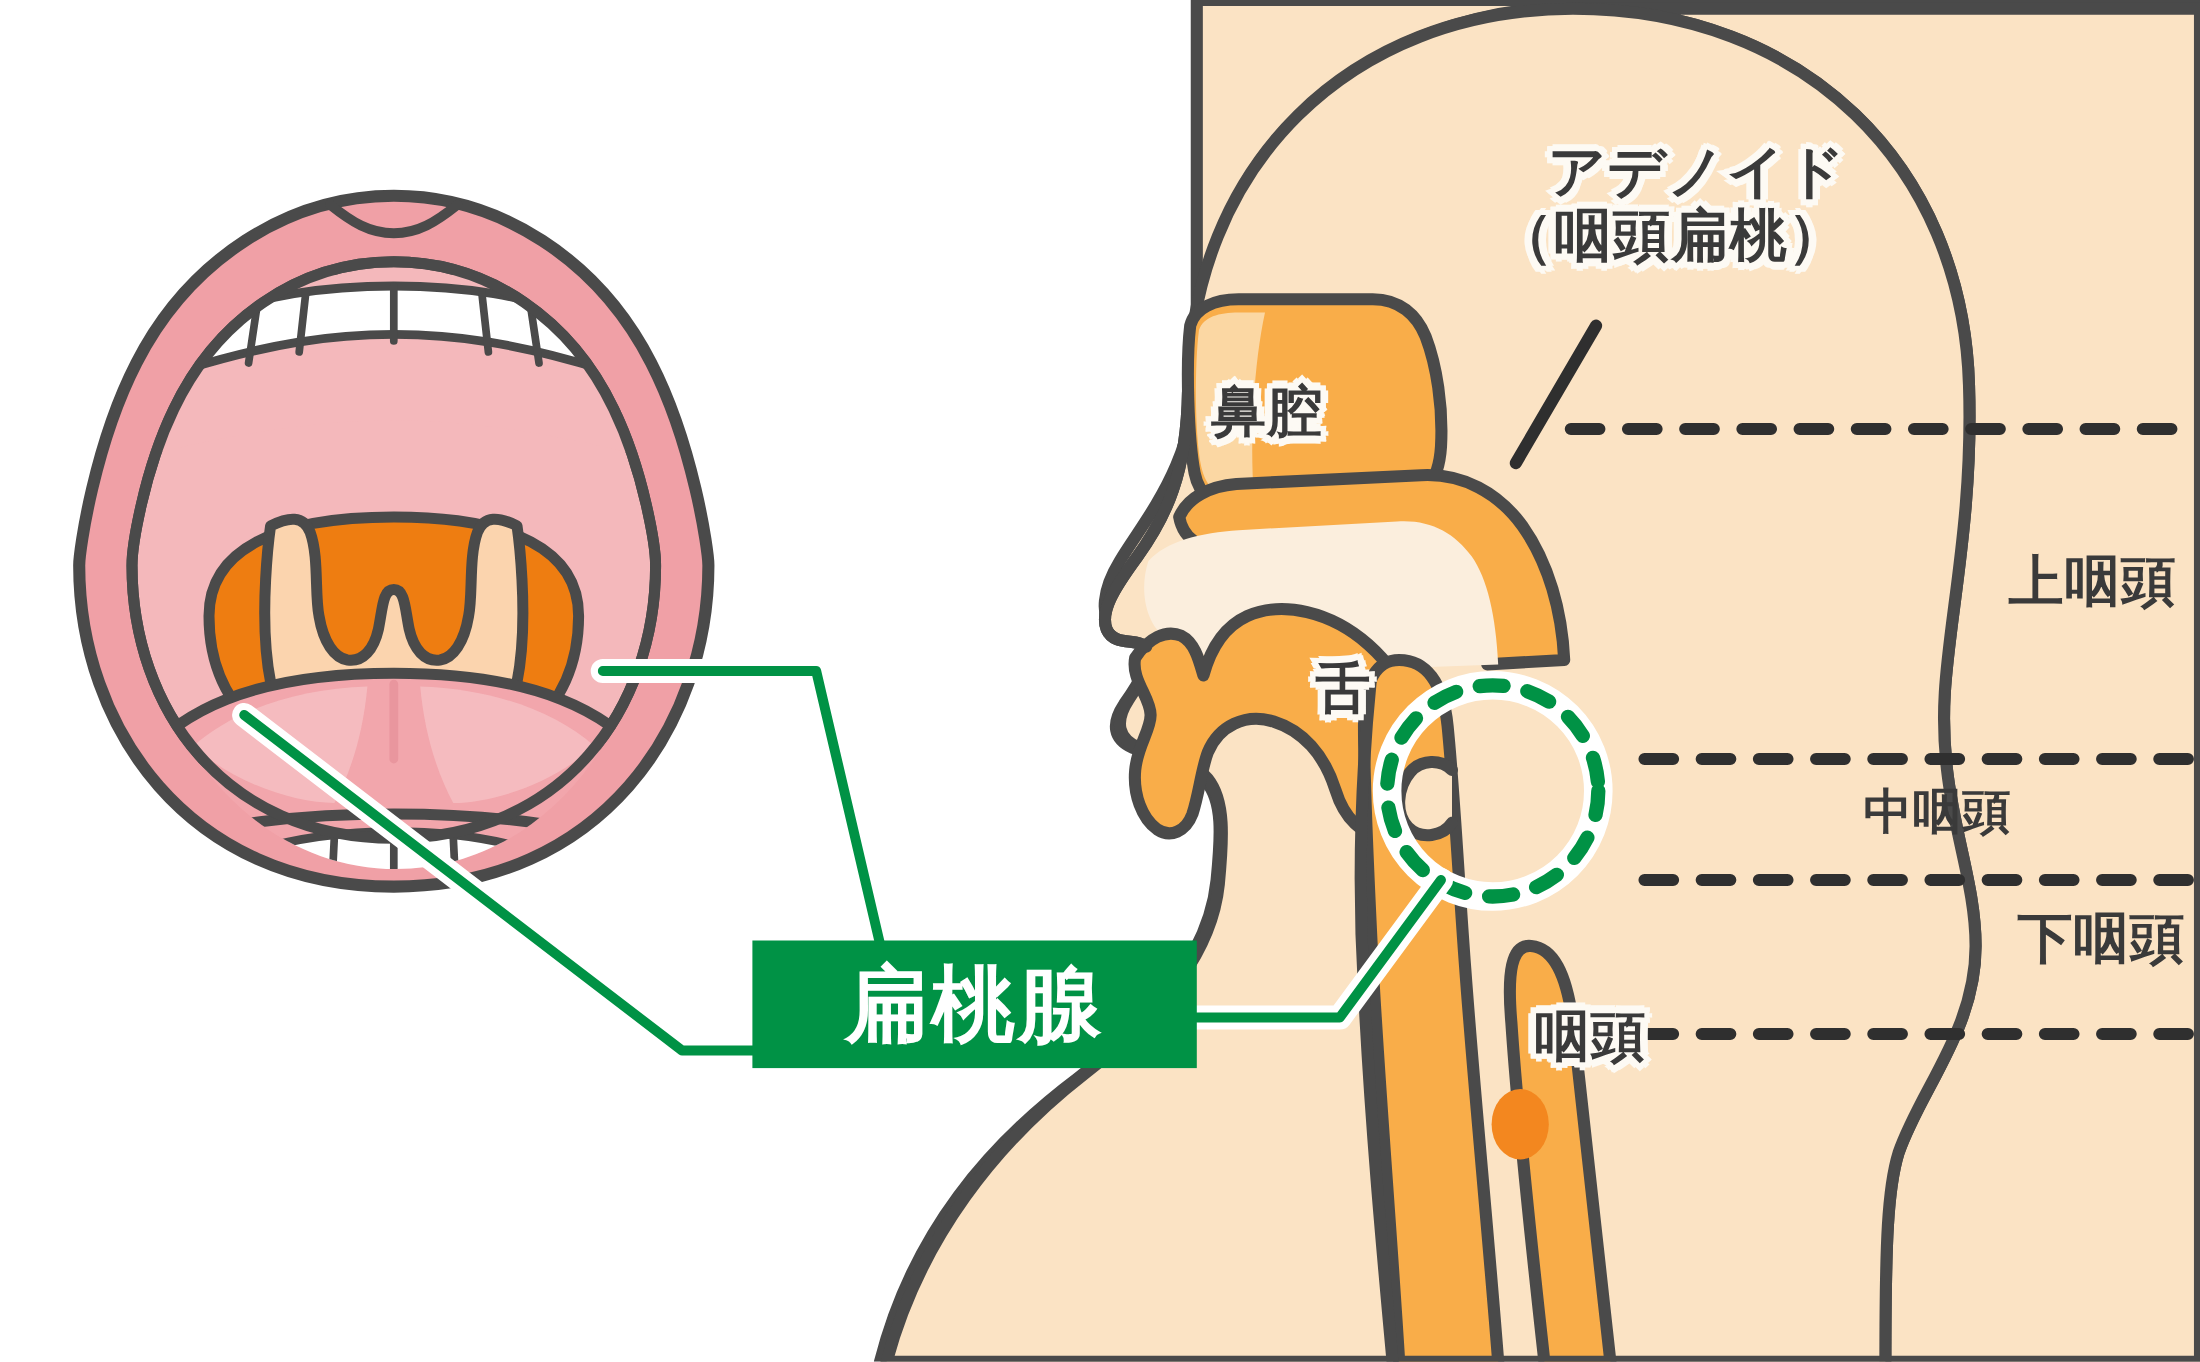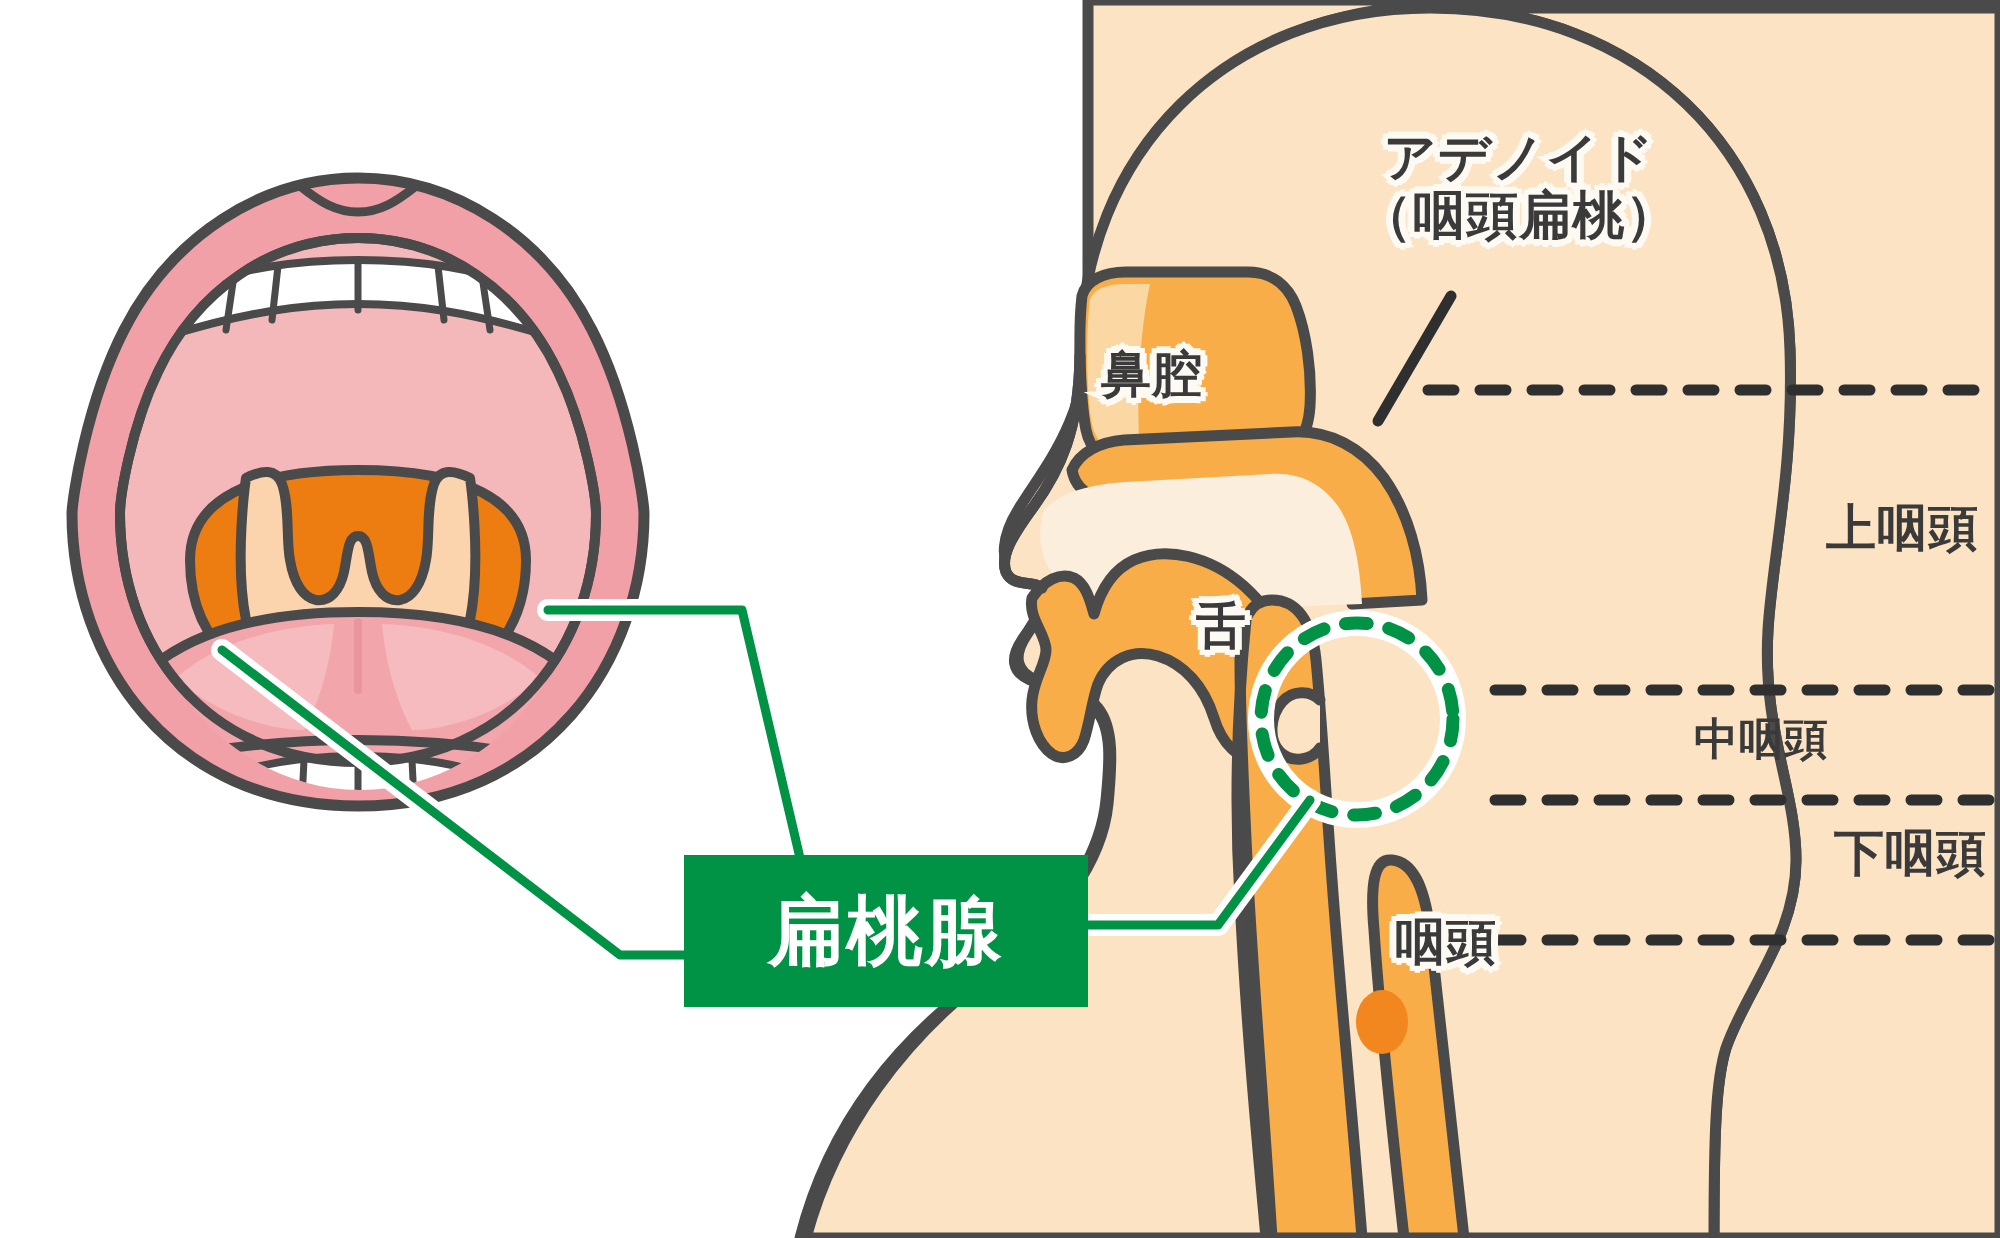--- a/index.html
+++ b/index.html
@@ -39,21 +39,21 @@
       0 0 6px #fdfaf4, 0 0 6px #fdfaf4,
       7px 0 0 #fdfaf4, -7px 0 0 #fdfaf4,
       0 7px 0 #fdfaf4, 0 -7px 0 #fdfaf4,
       5px 5px 0 #fdfaf4, -5px 5px 0 #fdfaf4,
       5px -5px 0 #fdfaf4, -5px -5px 0 #fdfaf4;
   }
   .lbl-plain { }
   #lbl-adenoid {
     left: 1360px; top: 128px;
     font-size: 52px;
-    text-align: center;
+    text-align: right;
   }
   #lbl-nasal {
     left: 1101px; top: 346px;
     font-size: 50px;
   }
   #lbl-tongue {
     left: 1196px; top: 598px;
     font-size: 50px;
   }
   #lbl-pharynx {
@@ -72,21 +72,21 @@
   #lbl-lower {
     left: 1790px; top: 825px;
     font-size: 50px;
     padding-left: 44px;
   }
   #tonsil-box {
     position: absolute;
     left: 684px;
     top: 855px;
     width: 404px;
-    height: 152px;
+    height: 116px;
     background: #009245;
     display: flex;
     align-items: center;
     justify-content: center;
   }
   #tonsil-box span {
     color: #ffffff;
     font-size: 76px;
     font-weight: 700;
     letter-spacing: 0.04em;

